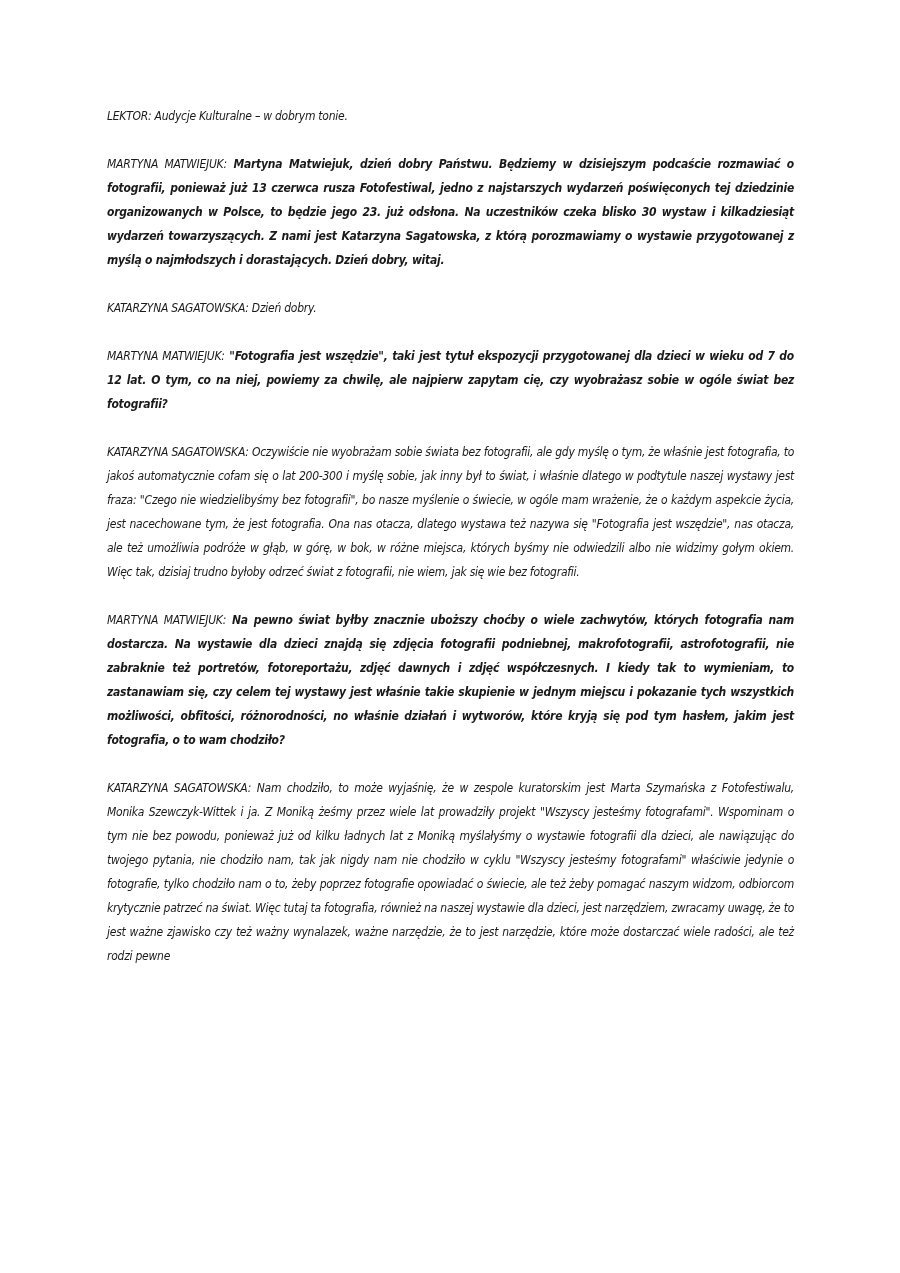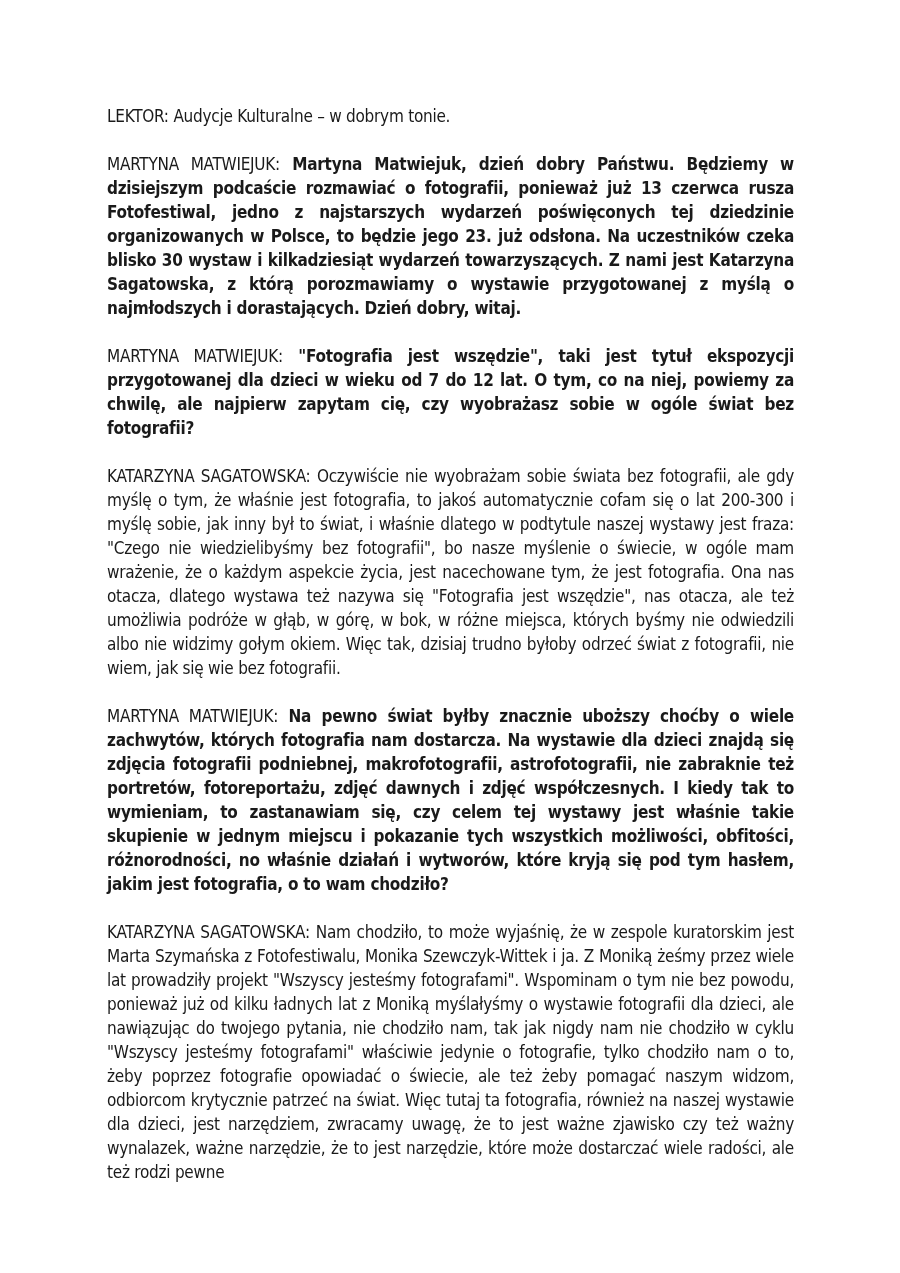--- a/index.html
+++ b/index.html
@@ -12,24 +12,25 @@
       height: 1273px;
       overflow: hidden;
       position: relative;
     }
     .page {
       position: absolute;
       left: 107px;
       top: 104px;
       width: 687px;
       font-family: "DejaVu Sans Condensed", "DejaVu Sans", "Liberation Sans", sans-serif;
-      font-size: 17px;
+      font-size: 12px;
       line-height: 24px;
       color: #1a1a1a;
       letter-spacing: -0.25px;
+      font-style: italic;
     }
     .para {
       margin: 0 0 24px 0;
       text-align: justify;
       text-justify: inter-word;
     }
     .speaker {
       font-weight: normal;
     }
     .bold {
@@ -42,20 +43,23 @@
 <div class="page">
 
   <p class="para">
     <span class="speaker">LEKTOR:</span><span> Audycje Kulturalne – w dobrym tonie.</span>
   </p>
 
   <p class="para">
     <span class="speaker">MARTYNA MATWIEJUK:</span><span class="bold"> Martyna Matwiejuk, dzień dobry Państwu. Będziemy w dzisiejszym podcaście rozmawiać o fotografii, ponieważ już 13 czerwca rusza Fotofestiwal, jedno z najstarszych wydarzeń poświęconych tej dziedzinie organizowanych w Polsce, to będzie jego 23. już odsłona. Na uczestników czeka blisko 30 wystaw i kilkadziesiąt wydarzeń towarzyszących. Z nami jest Katarzyna Sagatowska, z którą porozmawiamy o wystawie przygotowanej z myślą o najmłodszych i dorastających. Dzień dobry, witaj.</span>
   </p>
 
+  <p class="para">
+    <span class="speaker">KATARZYNA SAGATOWSKA:</span><span> Dzień dobry.</span>
+  </p>
 
   <p class="para">
     <span class="speaker">MARTYNA MATWIEJUK:</span><span class="bold"> "Fotografia jest wszędzie", taki jest tytuł ekspozycji przygotowanej dla dzieci w wieku od 7 do 12 lat. O tym, co na niej, powiemy za chwilę, ale najpierw zapytam cię, czy wyobrażasz sobie w ogóle świat bez fotografii?</span>
   </p>
 
   <p class="para">
     <span class="speaker">KATARZYNA SAGATOWSKA:</span><span> Oczywiście nie wyobrażam sobie świata bez fotografii, ale gdy myślę o tym, że właśnie jest fotografia, to jakoś automatycznie cofam się o lat 200-300 i myślę sobie, jak inny był to świat, i właśnie dlatego w podtytule naszej wystawy jest fraza: "Czego nie wiedzielibyśmy bez fotografii", bo nasze myślenie o świecie, w ogóle mam wrażenie, że o każdym aspekcie życia, jest nacechowane tym, że jest fotografia. Ona nas otacza, dlatego wystawa też nazywa się "Fotografia jest wszędzie", nas otacza, ale też umożliwia podróże w głąb, w górę, w bok, w różne miejsca, których byśmy nie odwiedzili albo nie widzimy gołym okiem. Więc tak, dzisiaj trudno byłoby odrzeć świat z fotografii, nie wiem, jak się wie bez fotografii.</span>
   </p>
 
   <p class="para">

